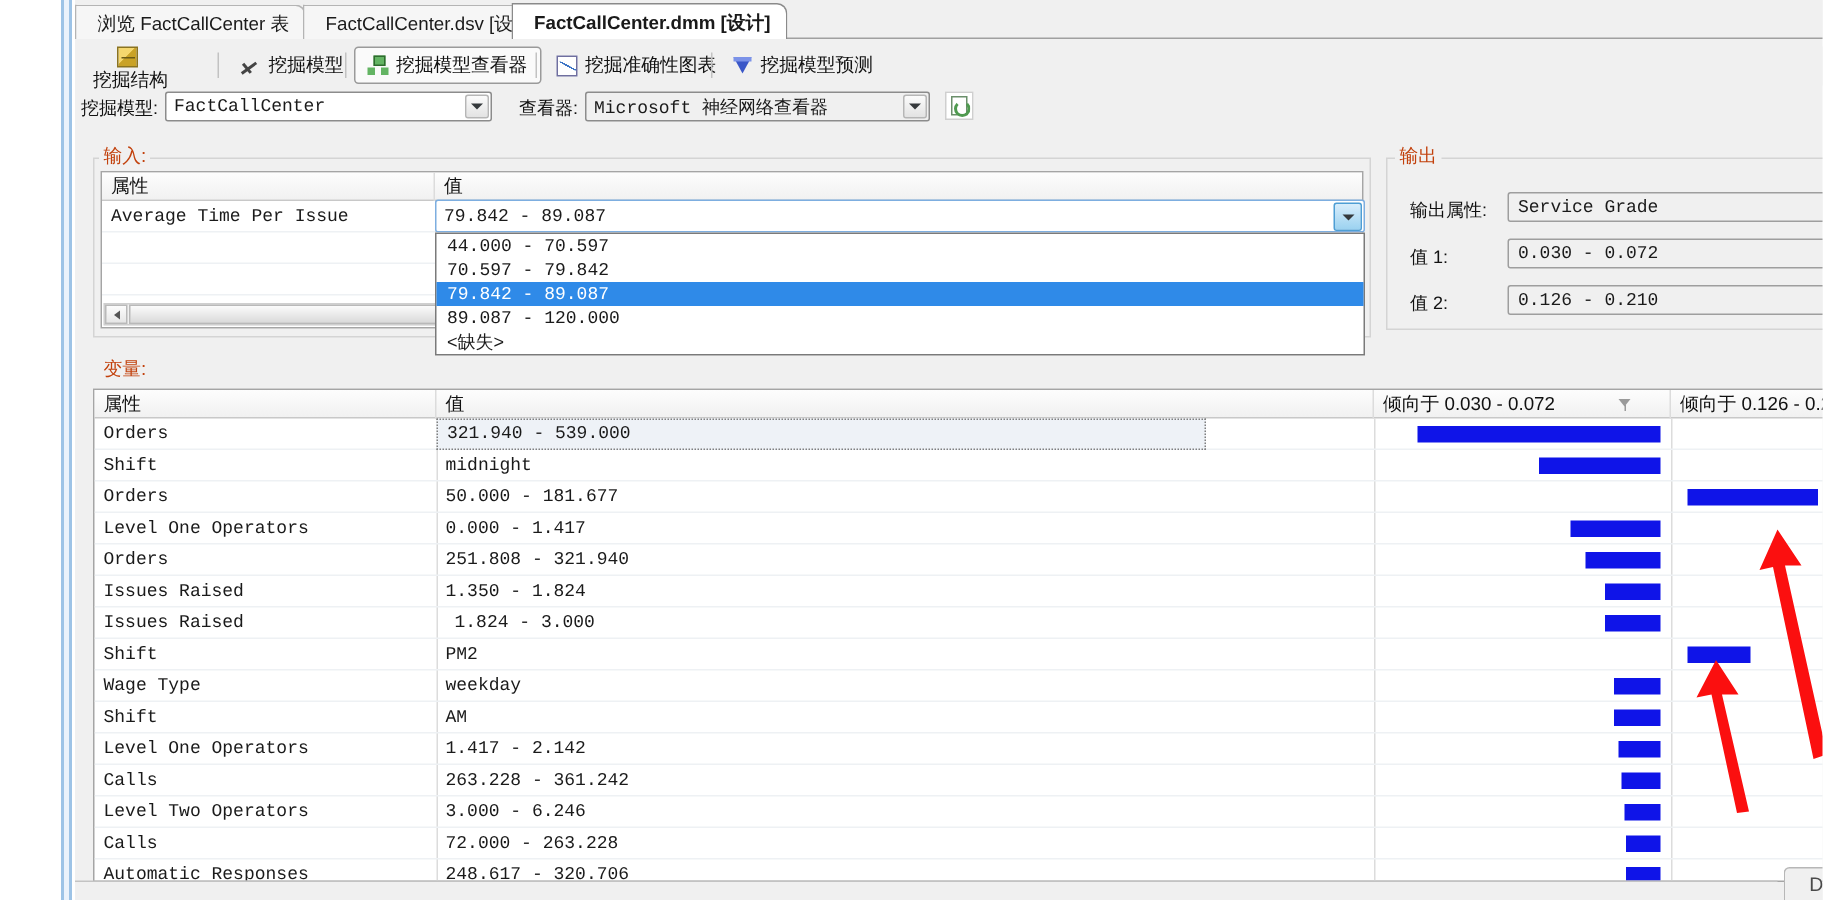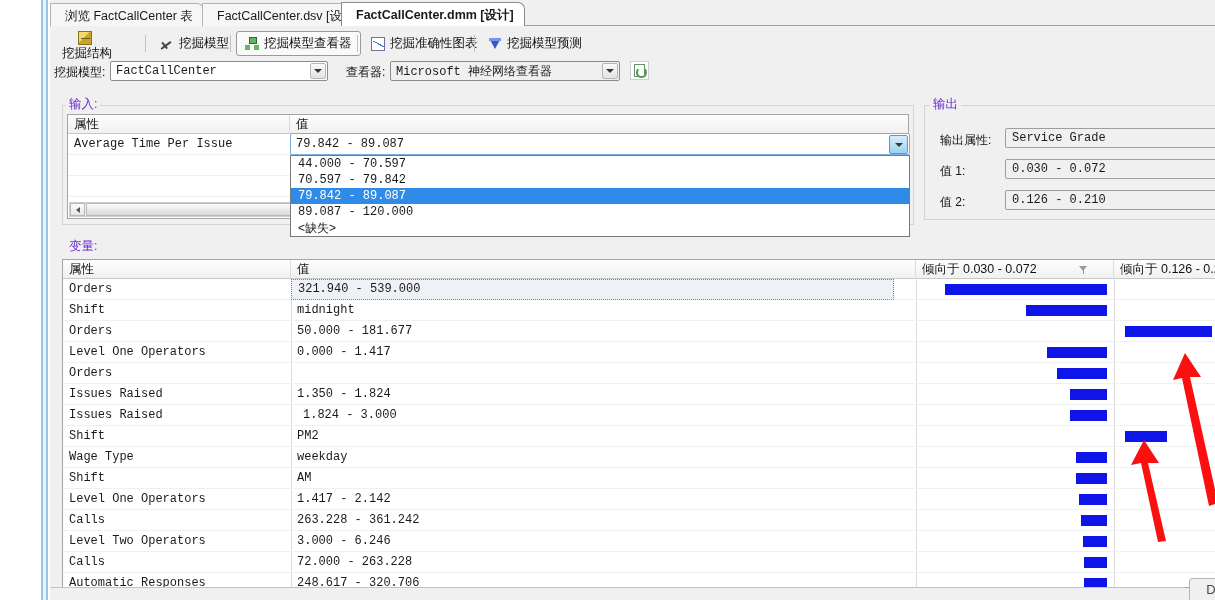--- a/index.html
+++ b/index.html
@@ -69,21 +69,21 @@
       display:flex; align-items:center; justify-content:center; }
   .combo .arrow:after { content:""; border-left:4px solid transparent; border-right:4px solid transparent;
       border-top:4px solid #35393c; }
   .refreshbtn { position:absolute; left:590px; top:61px; width:19px; height:19px;
       background:#ffffff; border:1px solid #cfcfcf; display:flex; align-items:center; justify-content:center; }
   .refreshbtn .g { width:11px; height:13px; background:#ffffff; border:1px solid #6b8f6b; position:relative; }
   .refreshbtn .g:after{ content:""; position:absolute; left:1px; top:2px; width:7px;height:7px;
       border:2px solid #4f9a4f; border-radius:50%; border-top-color:transparent;}
 
   
-  .grp-title { position:absolute; font-size:12.5px; color:#6d28d9; background:#f0f0f0; padding:0 3px; z-index:3; }
+  .grp-title { position:absolute; font-size:12.5px; color:#c2410c; background:#f0f0f0; padding:0 3px; z-index:3; }
   .grp-box { position:absolute; border:1px solid #d4d4d4; border-top:1px solid #d4d4d4; }
 
   
   .tbl { position:absolute; background:#ffffff; border:1px solid #a5a5a5; overflow:hidden; }
   .thead { position:absolute; left:0; top:0; height:19px; width:100%;
       background:linear-gradient(to bottom,#fdfdfd,#f1f1f1); border-bottom:1px solid #c8c8c8; }
   .th { position:absolute; top:0; height:19px; line-height:19px; font-size:12.5px;
       padding-left:6px; color:#111; border-right:1px solid #dcdcdc; white-space:nowrap; }
   .th.nb { border-right:none; }
   .row { position:absolute; left:0; height:21px; width:100%; border-bottom:1px solid #eef1f4; }
@@ -249,40 +249,41 @@
       <div class="th nb" style="left:1051px; width:142px;">倾向于 0.126 - 0.210</div>
     </div>
 
     <div class="vsep" style="left:228px; top:19px; height:310px;"></div>
     <div class="vsep" style="left:853px; top:19px; height:310px;"></div>
     <div class="vsep" style="left:1051px; top:19px; height:310px;"></div>
 
     <div id="varrows">
         <div class="row" style="top: 19px;">
           <div class="cell" style="left: 0px; width: 228px;">Orders</div>
-          <div class="cell sel" style="left: 228px; width: 603px;">321.940 - 539.000</div>
+          <div class="cell sel" style="left: 228px; width: 513px;">321.940 - 539.000</div>
           <div class="bar" style="left: 882px; width: 162px; top: 5px; background: rgb(15, 20, 232);"></div>
         </div>
         <div class="row" style="top: 40px;">
           <div class="cell" style="left: 0px; width: 228px;">Shift</div>
           <div class="cell" style="left: 228px; width: 625px;">midnight</div>
           <div class="bar" style="left: 963px; width: 81px; top: 5px; background: rgb(15, 20, 232);"></div>
         </div>
         <div class="row" style="top: 61px;">
           <div class="cell" style="left: 0px; width: 228px;">Orders</div>
           <div class="cell" style="left: 228px; width: 625px;">50.000 - 181.677</div>
           <div class="bar" style="left: 1062px; width: 87px; top: 5px; background: rgb(15, 20, 232);"></div>
         </div>
         <div class="row" style="top: 82px;">
           <div class="cell" style="left: 0px; width: 228px;">Level One Operators</div>
           <div class="cell" style="left: 228px; width: 625px;">0.000 - 1.417</div>
           <div class="bar" style="left: 984px; width: 60px; top: 5px; background: rgb(15, 20, 232);"></div>
         </div>
         <div class="row" style="top: 103px;">
           <div class="cell" style="left: 0px; width: 228px;">Orders</div>
+          <div class="cell" style="left: 228px; width: 625px;">251.808 - 321.940</div>
           <div class="bar" style="left: 994px; width: 50px; top: 5px; background: rgb(15, 20, 232);"></div>
         </div>
         <div class="row" style="top: 124px;">
           <div class="cell" style="left: 0px; width: 228px;">Issues Raised</div>
           <div class="cell" style="left: 228px; width: 625px;">1.350 - 1.824</div>
           <div class="bar" style="left: 1007px; width: 37px; top: 5px; background: rgb(15, 20, 232);"></div>
         </div>
         <div class="row" style="top: 145px;">
           <div class="cell" style="left: 0px; width: 228px;">Issues Raised</div>
           <div class="cell" style="left: 228px; width: 625px; padding-left: 12px;">1.824 - 3.000</div>

